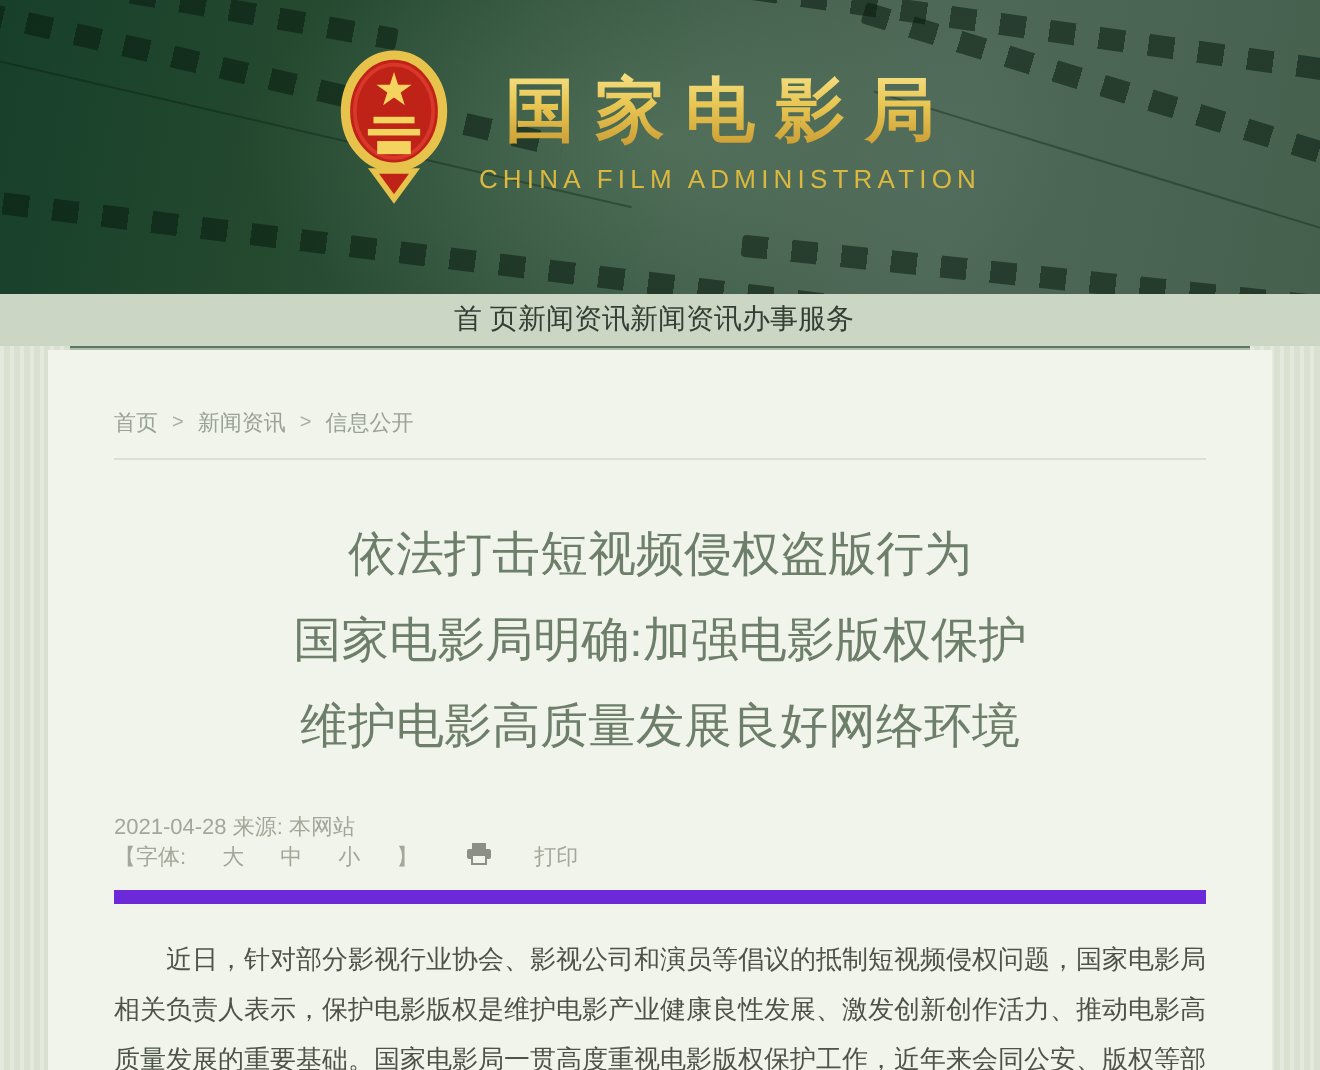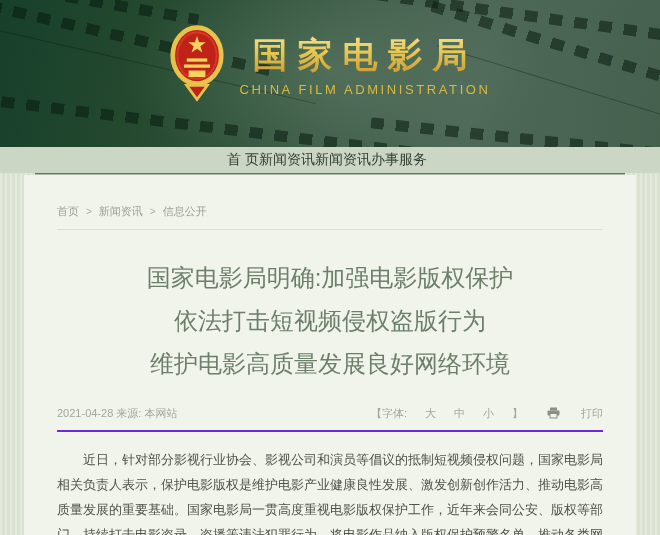--- a/index.html
+++ b/index.html
@@ -64,21 +64,21 @@
   }
   .breadcrumb { font-size:11px; color:#9aa295; display:flex; gap:7px; align-items:center; }
   .crumb { cursor:pointer; }
   .crumb-sep { color:#a8afa2; font-size:10px; }
   .breadcrumb-divider { height:1px; background:#dce0d2; margin-top:10px; }
 
   .article-title { margin-top:26px; text-align:center; color:#6d7f6b; font-size:24px; line-height:43px; font-weight:400; }
 
   .meta-row {
     margin-top:21px; display:flex; justify-content:space-between; align-items:flex-start;
-    font-size:11px; color:#a2a79a; padding-bottom:9px; border-bottom:2px solid #6d28d9;
+    font-size:11px; color:#a2a79a; padding-bottom:9px; border-bottom:7px solid #6d28d9;flex-direction:column;
   }
   .meta-right { display:flex; align-items:center; gap:24px; }
   .font-widget { display:flex; align-items:center; gap:18px; }
   .font-size-btn { cursor:pointer; }
   .print-btn { display:flex; align-items:center; gap:21px; cursor:pointer; color:#a2a79a; }
 
   .article-body { margin-top:15px; }
   .article-body p {
     font-size:13px; color:#4e5349; line-height:25px;
     text-indent:2em; text-align:justify;
@@ -130,22 +130,22 @@
   <div class="breadcrumb">
     <span class="crumb">首页</span>
     <span class="crumb-sep">&gt;</span>
     <span class="crumb">新闻资讯</span>
     <span class="crumb-sep">&gt;</span>
     <span class="crumb">信息公开</span>
   </div>
   <div class="breadcrumb-divider"></div>
 
   <div class="article-title">
+    <div>依法打击短视频侵权盗版行为</div>
     <div>国家电影局明确:加强电影版权保护</div>
-    <div>依法打击短视频侵权盗版行为</div>
     <div>维护电影高质量发展良好网络环境</div>
   </div>
 
   <div class="meta-row">
     <div class="meta-left">
       <span>2021-04-28</span>
       <span>来源: 本网站</span>
     </div>
     <div class="meta-right">
       <div class="font-widget">

